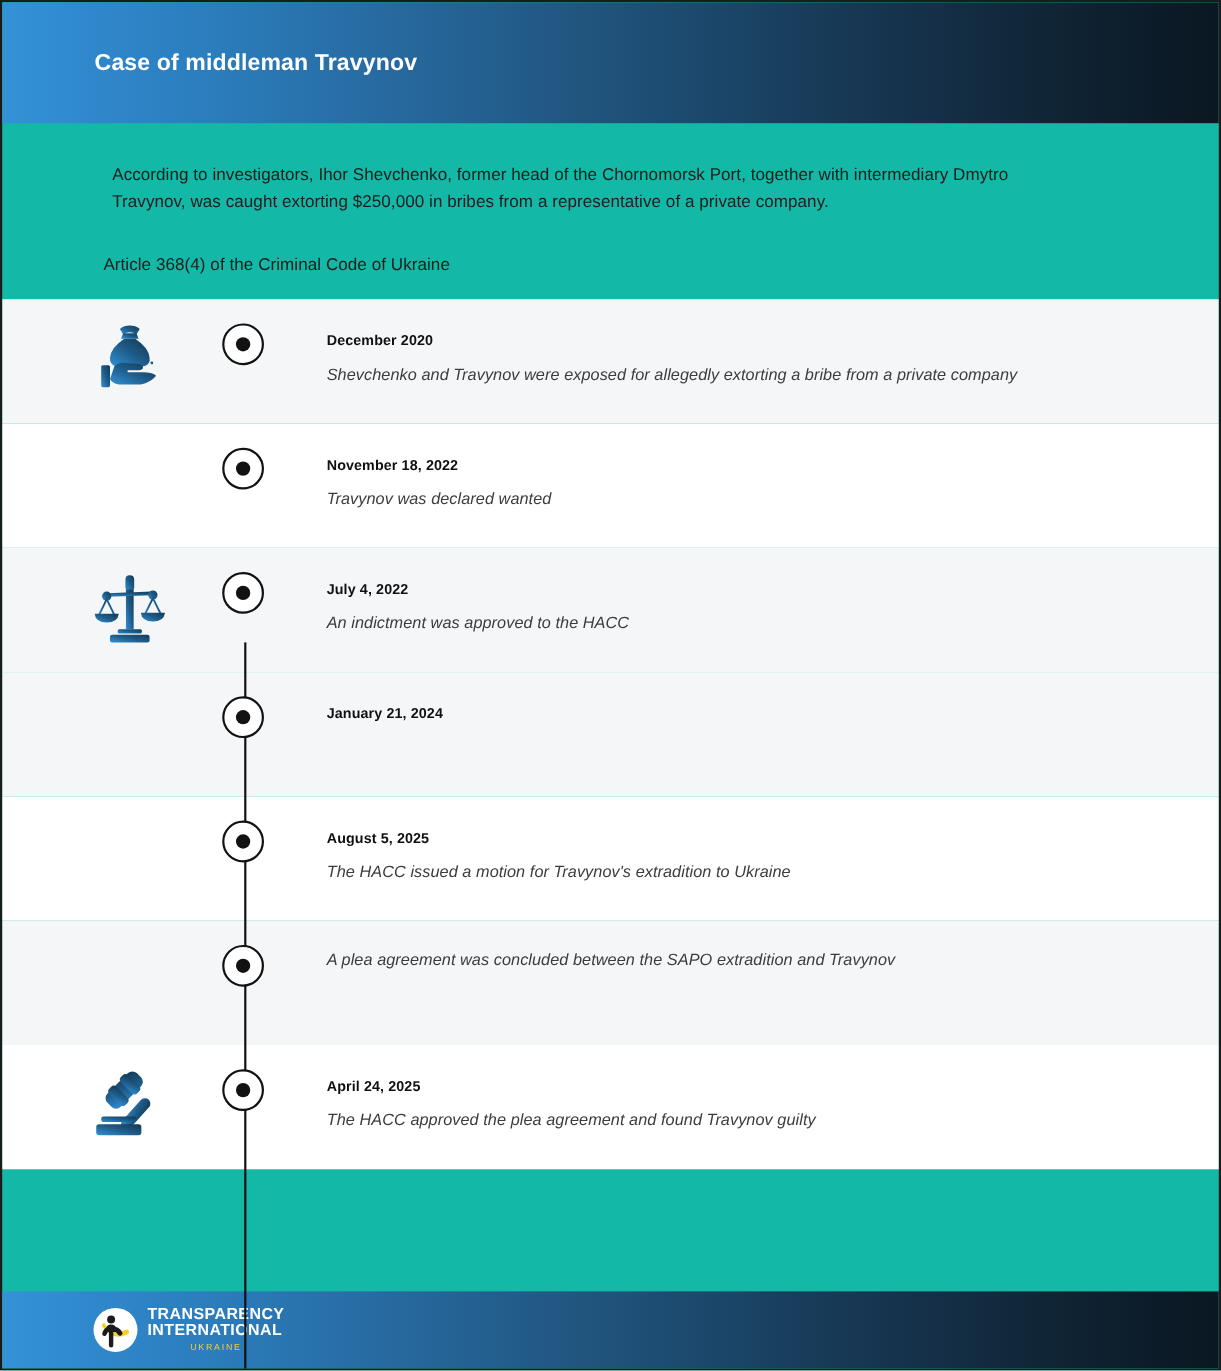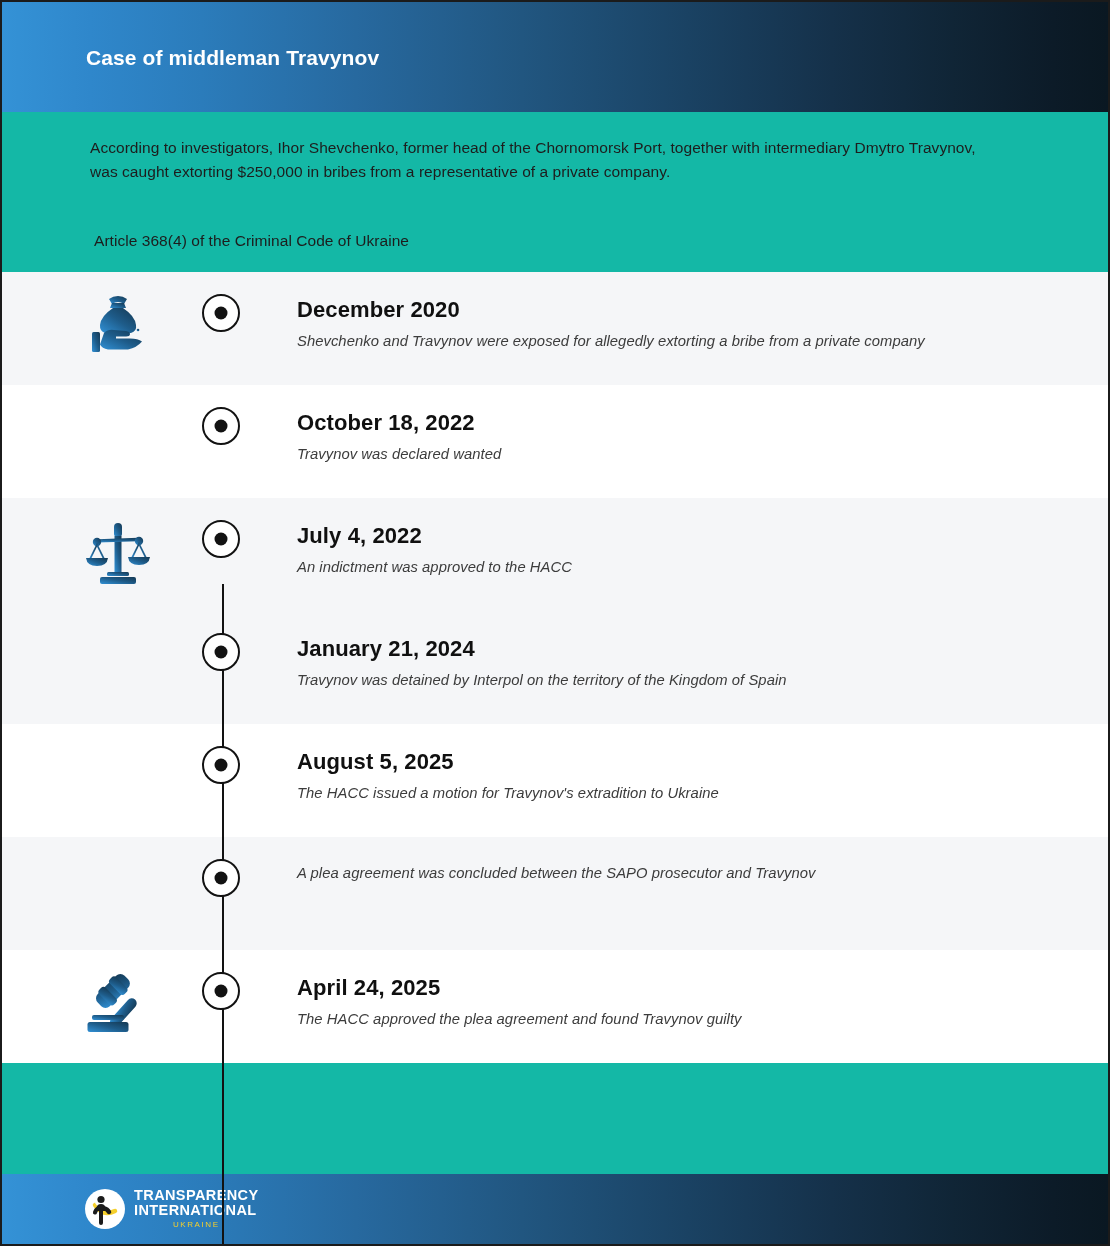--- a/index.html
+++ b/index.html
@@ -55,21 +55,21 @@
   .intro {
     position: absolute;
     left: 84px;
     top: 130px;
     width: 900px;
   }
   .intro-paragraph {
     font-size: 15.5px;
     line-height: 24px;
     color: #1d1d1d;
-    margin: 4px;
+    margin: 16px;
     letter-spacing: 0.05px;
   }
   .intro-article {
     position: absolute;
     left: 92px;
     top: 228px;
     font-size: 15.5px;
     line-height: 22px;
     color: #1d1d1d;
     margin: 0;
@@ -138,21 +138,21 @@
   }
   .t-icon svg { display: block; width: 100%; height: 100%; }
 
   .t-text {
     position: absolute;
     left: 295px;
     top: 26px;
     right: 40px;
   }
   .t-date {
-    font-size: 22px;
+    font-size: 13px;
     font-weight: 700;
     color: #101010;
     letter-spacing: 0.1px;
     margin: 0 0 9px 0;
     line-height: 24px;
   }
   .t-desc {
     font-size: 14.8px;
     color: #3c3c3c;
     letter-spacing: 0.05px;
@@ -253,21 +253,21 @@
       <div class="t-marker"></div>
       <div class="t-text">
         <div class="t-date">December 2020</div>
         <div class="t-desc">Shevchenko and Travynov were exposed for allegedly extorting a bribe from a private company</div>
       </div>
     </div>
 
     <div class="t-row">
       <div class="t-marker"></div>
       <div class="t-text">
-        <div class="t-date">October 18, 2022</div>
+        <div class="t-date">November 18, 2022</div>
         <div class="t-desc">Travynov was declared wanted</div>
       </div>
     </div>
 
     <div class="t-row alt">
       <div class="t-icon">
         <svg viewBox="0 0 72 72" xmlns="http://www.w3.org/2000/svg">
           <defs>
             <linearGradient id="g2" x1="1" y1="0" x2="0" y2="1">
               <stop offset="0%" stop-color="#143852"></stop>
@@ -304,36 +304,35 @@
         <div class="t-date">July 4, 2022</div>
         <div class="t-desc">An indictment was approved to the HACC</div>
       </div>
     </div>
 
 
     <div class="t-row alt">
       <div class="t-marker"></div>
       <div class="t-text">
         <div class="t-date">January 21, 2024</div>
-        <div class="t-desc">Travynov was detained by Interpol on the territory of the Kingdom of Spain</div>
       </div>
     </div>
 
     <div class="t-row">
       <div class="t-marker"></div>
       <div class="t-text">
         <div class="t-date">August 5, 2025</div>
         <div class="t-desc">The HACC issued a motion for Travynov's extradition to Ukraine</div>
       </div>
     </div>
 
     <div class="t-row alt">
       <div class="t-marker"></div>
       <div class="t-text">
-        <div class="t-desc">A plea agreement was concluded between the SAPO prosecutor and Travynov</div>
+        <div class="t-desc">A plea agreement was concluded between the SAPO extradition and Travynov</div>
       </div>
     </div>
 
     <div class="t-row">
       <div class="t-icon">
         <svg viewBox="0 0 72 72" xmlns="http://www.w3.org/2000/svg">
           <defs>
             <linearGradient id="g3" x1="1" y1="0" x2="0" y2="1">
               <stop offset="0%" stop-color="#143852"></stop>
               <stop offset="50%" stop-color="#1e5c8a"></stop>

